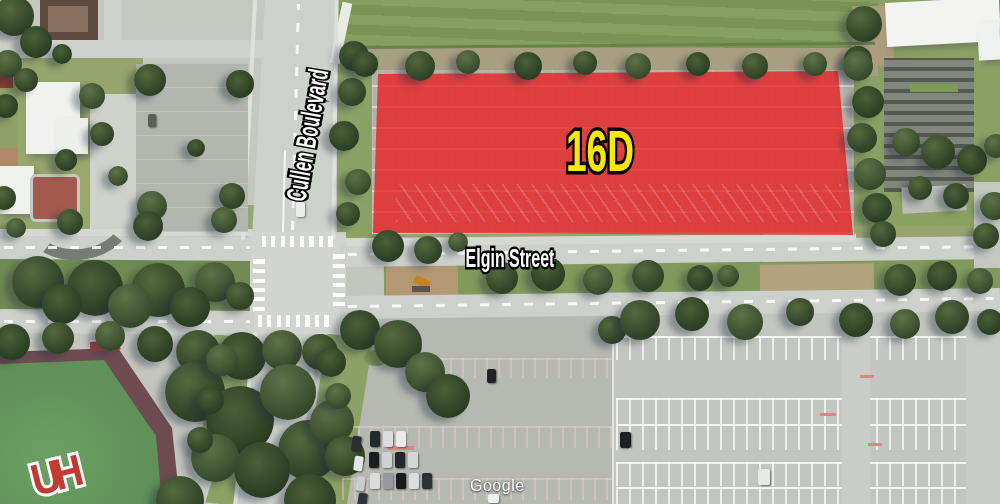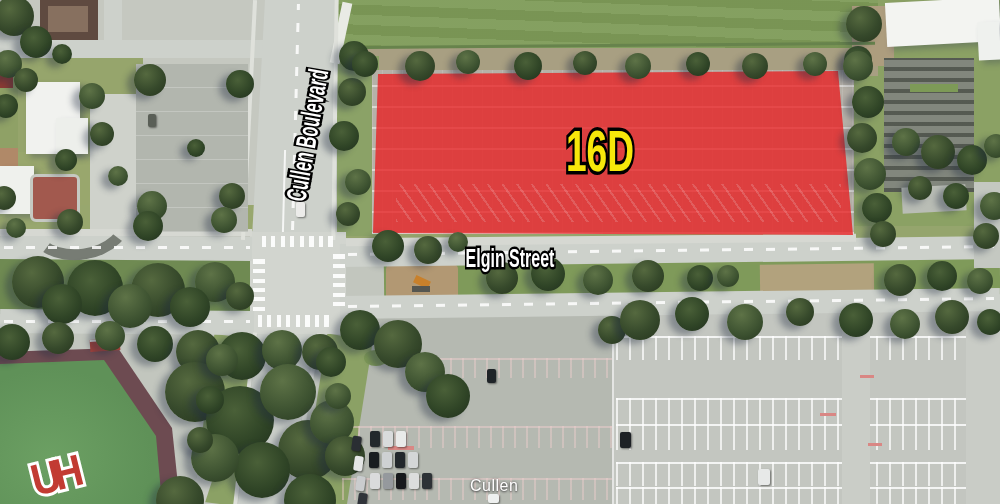--- a/index.html
+++ b/index.html
@@ -168,21 +168,21 @@
     <span class="fill">Cullen Boulevard</span>
   </div>
   <div class="label" id="elgin-label">
     <span class="stroke">Elgin Street</span>
     <span class="fill">Elgin Street</span>
   </div>
   <div class="label" id="uh-logo">
     <span class="stroke">UH</span>
     <span class="fill">UH</span>
   </div>
-  <div id="google-label">Cullen</div>
+  <div id="google-label">Google</div>
 
 <div class="tree t0" style="left: -6px; top: -4px; width: 40px; height: 40px;"></div>
     <div class="tree t1" style="left: 20px; top: 26px; width: 32px; height: 32px;"></div>
     <div class="tree t2" style="left: -6px; top: 50px; width: 28px; height: 28px;"></div>
     <div class="tree t0" style="left: 14px; top: 68px; width: 24px; height: 24px;"></div>
     <div class="tree t1" style="left: 52px; top: 44px; width: 20px; height: 20px;"></div>
     <div class="tree t0" style="left: 134px; top: 64px; width: 32px; height: 32px;"></div>
     <div class="tree t1" style="left: 226px; top: 70px; width: 28px; height: 28px;"></div>
     <div class="tree t2" style="left: 137px; top: 191px; width: 30px; height: 30px;"></div>
     <div class="tree t0" style="left: 219px; top: 183px; width: 26px; height: 26px;"></div>

